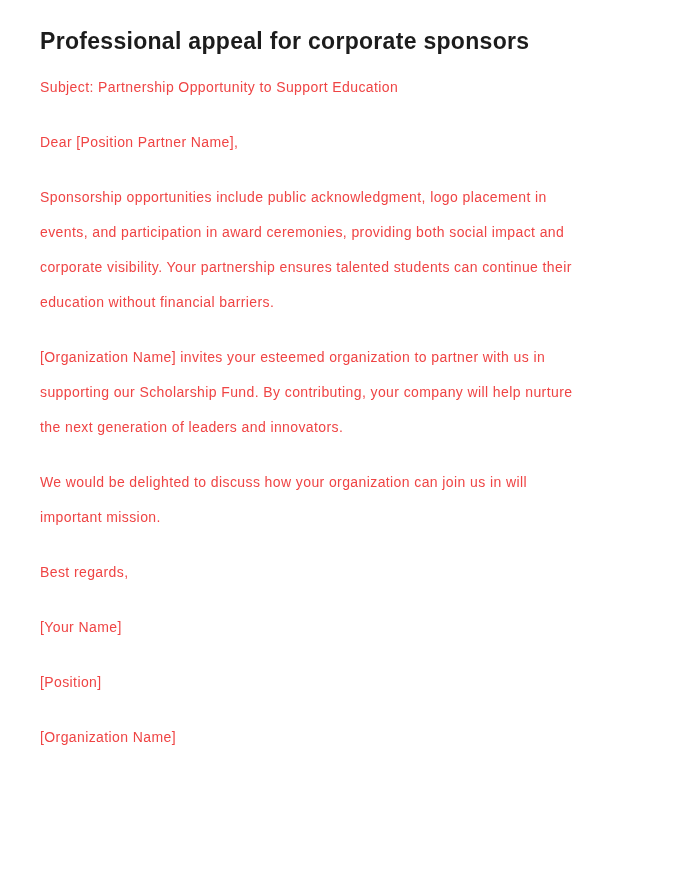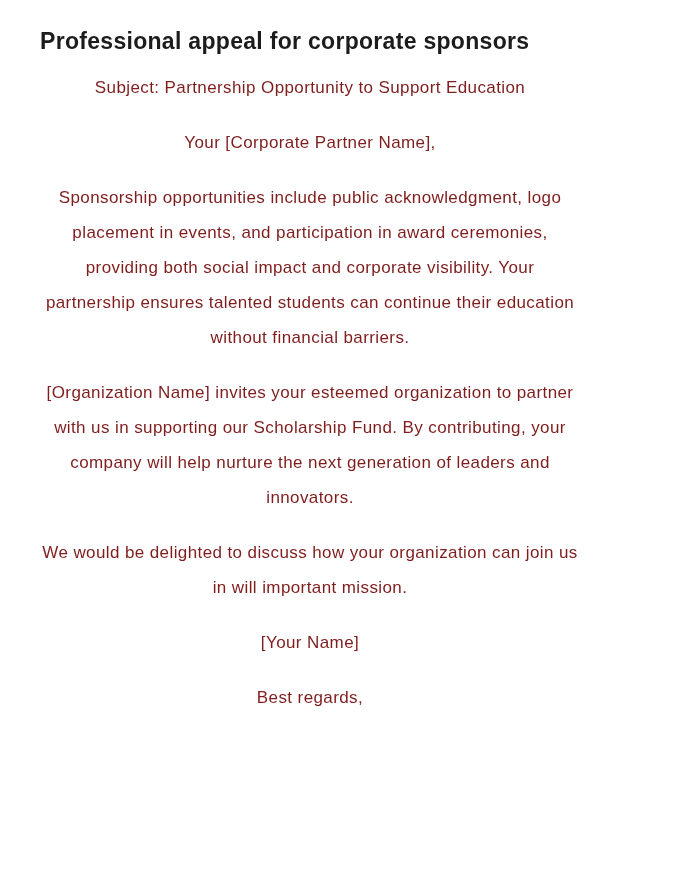--- a/index.html
+++ b/index.html
@@ -21,44 +21,45 @@
   .doc h1 {
     font-size: 23px;
     line-height: 30px;
     font-weight: bold;
     letter-spacing: 0.3px;
     color: #1c1c1c;
     margin: 0 0 14px 0;
   }
   .doc p {
     width: 540px;
-    font-size: 17px;
+    font-size: 14px;
     line-height: 35px;
     letter-spacing: 0.4px;
-    color: #7f1d1d;
+    color: #ef4444;
     margin: 0 0 20px 0;
-    text-align: center;
   }
 </style>
 </head>
 <body>
 
 <div class="page">
   <div class="doc">
     <h1>Professional appeal for corporate sponsors</h1>
 
     <p>Subject: Partnership Opportunity to Support Education</p>
 
-    <p>Your [Corporate Partner Name],</p>
+    <p>Dear [Position Partner Name],</p>
 
     <p>Sponsorship opportunities include public acknowledgment, logo placement in events, and participation in award ceremonies, providing both social impact and corporate visibility. Your partnership ensures talented students can continue their education without financial barriers.</p>
 
     <p>[Organization Name] invites your esteemed organization to partner with us in supporting our Scholarship Fund. By contributing, your company will help nurture the next generation of leaders and innovators.</p>
 
     <p>We would be delighted to discuss how your organization can join us in will important mission.</p>
 
+    <p>Best regards,</p>
+
     <p>[Your Name]</p>
 
-    <p>Best regards,</p>
+    <p>[Position]</p>
 
-
+    <p>[Organization Name]</p>
   </div>
 </div>
 
 </body></html>

